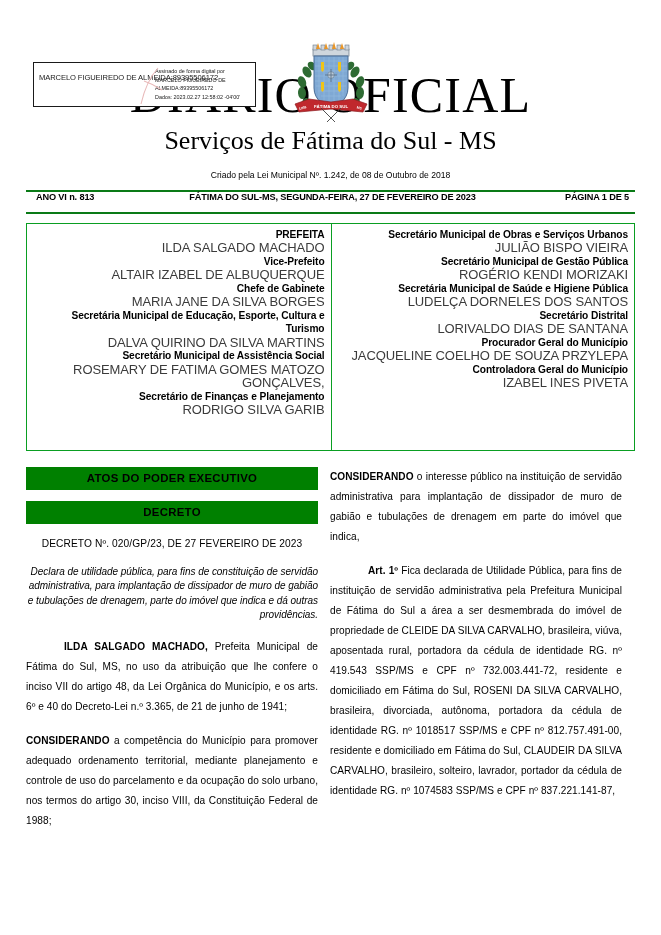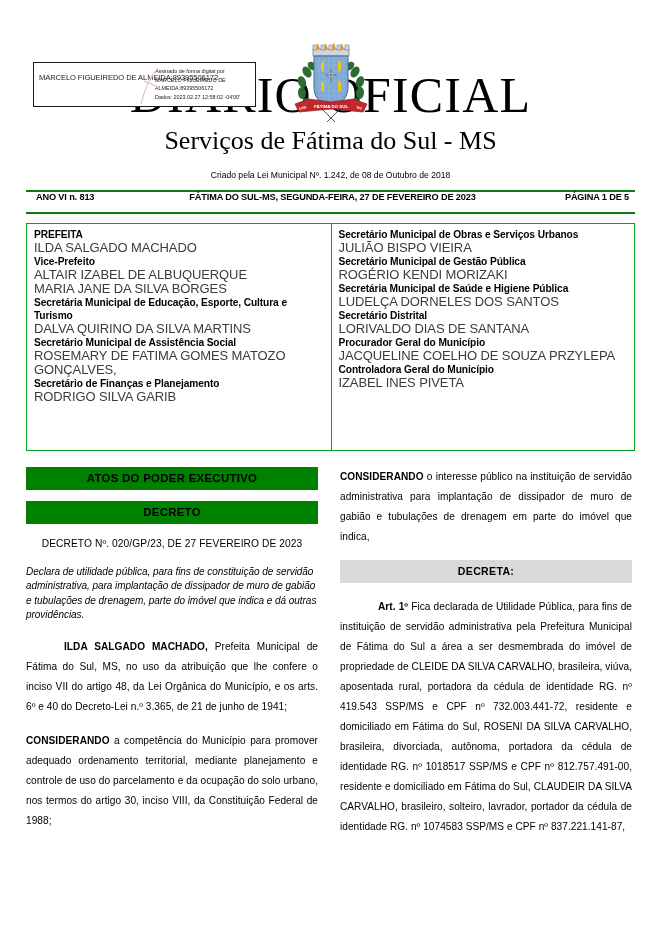--- a/index.html
+++ b/index.html
@@ -121,20 +121,21 @@
     margin-top: 9px;
     border: 1.6px solid #0a9e22;
     display: flex;
     box-sizing: border-box;
     height: 228px;
   }
   .off-col {
     box-sizing: border-box;
     padding: 4px 6px 0 7px;
     width: 50%;
+    text-align: right;
   }
   .off-col.right {
     border-left: 1.6px solid #0a9e22;
   }
   .off-role {
     font-size: 10.2px;
     line-height: 13.4px;
     font-weight: bold;
     letter-spacing: -0.1px;
   }
@@ -143,21 +144,21 @@
     line-height: 13.6px;
     font-weight: normal;
     color: #3b3b3b;
     letter-spacing: -0.1px;
   }
 
   
   .body-cols {
     margin-top: 16px;
     display: flex;
-    gap: 22px;
+    gap: 12px;
   }
   .col { width: 292px; }
 
   .green-banner {
     background: #008000;
     color: #000000;
     text-align: center;
     font-size: 11.4px;
     font-weight: bold;
     letter-spacing: 0.3px;
@@ -181,21 +182,21 @@
   .decree-num {
     text-align: center;
     font-size: 10.2px;
     line-height: 15px;
     margin-top: 12px;
     letter-spacing: 0.1px;
   }
 
   .decree-summary {
     font-style: italic;
-    text-align: left;
+    text-align: right;
     font-size: 10px;
     line-height: 14.4px;
     margin-top: 14px;
     letter-spacing: -0.05px;
   }
 
   .para {
     font-size: 10.1px;
     line-height: 20px;
     text-align: justify;
@@ -307,20 +308,21 @@
     <div class="ib-mid">FÁTIMA DO SUL-MS, SEGUNDA-FEIRA, 27 DE FEVEREIRO DE 2023</div>
     <div class="ib-right">PÁGINA 1 DE 5</div>
   </div>
 
   <div class="officials">
     <div class="off-col left">
       <div class="off-role">PREFEITA</div>
       <div class="off-name">ILDA SALGADO MACHADO</div>
       <div class="off-role">Vice-Prefeito</div>
       <div class="off-name">ALTAIR IZABEL DE ALBUQUERQUE</div>
+      <div class="off-role">Chefe de Gabinete</div>
       <div class="off-name">MARIA JANE DA SILVA BORGES</div>
       <div class="off-role">Secretária Municipal de Educação, Esporte, Cultura e Turismo</div>
       <div class="off-name">DALVA QUIRINO DA SILVA MARTINS</div>
       <div class="off-role">Secretário Municipal de Assistência Social</div>
       <div class="off-name">ROSEMARY DE FATIMA GOMES MATOZO GONÇALVES,</div>
       <div class="off-role">Secretário de Finanças e Planejamento</div>
       <div class="off-name">RODRIGO SILVA GARIB</div>
     </div>
     <div class="off-col right">
       <div class="off-role">Secretário Municipal de Obras e Serviços Urbanos</div>
@@ -351,21 +353,20 @@
       </div>
       <div class="para">
         <b>CONSIDERANDO</b><span> a competência do Município para promover adequado ordenamento territorial, mediante planejamento e controle de uso do parcelamento e da ocupação do solo urbano, nos termos do artigo 30, inciso VIII, da Constituição Federal de 1988;</span>
       </div>
     </div>
 
     <div class="col">
       <div class="para" style="margin-top:0">
         <b>CONSIDERANDO</b><span> o interesse público na instituição de servidão administrativa para implantação de dissipador de muro de gabião e tubulações de drenagem em parte do imóvel que indica,</span>
       </div>
-      <div class="grey-banner">DECRETA:</div>
       <div class="para first-indent">
         <b>Art. 1º</b><span> Fica declarada de Utilidade Pública, para fins de instituição de servidão administrativa pela Prefeitura Municipal de Fátima do Sul a área a ser desmembrada do imóvel de propriedade de CLEIDE DA SILVA CARVALHO, brasileira, viúva, aposentada rural, portadora da cédula de identidade RG. nº 419.543 SSP/MS e CPF nº 732.003.441-72, residente e domiciliado em Fátima do Sul, ROSENI DA SILVA CARVALHO, brasileira, divorciada, autônoma, portadora da cédula de identidade RG. nº 1018517 SSP/MS e CPF nº 812.757.491-00, residente e domiciliado em Fátima do Sul, CLAUDEIR DA SILVA CARVALHO, brasileiro, solteiro, lavrador, portador da cédula de identidade RG. nº 1074583 SSP/MS e CPF nº 837.221.141-87,</span>
       </div>
     </div>
 
   </div>
 
 </div>
 
 </body></html>

